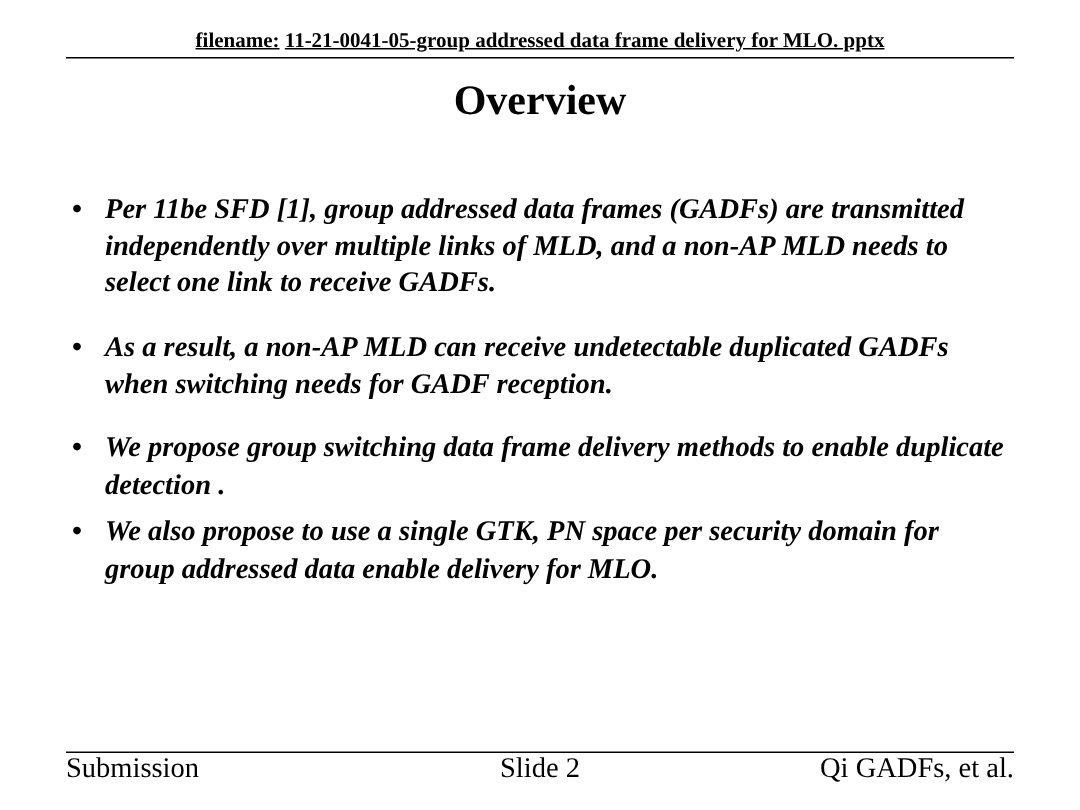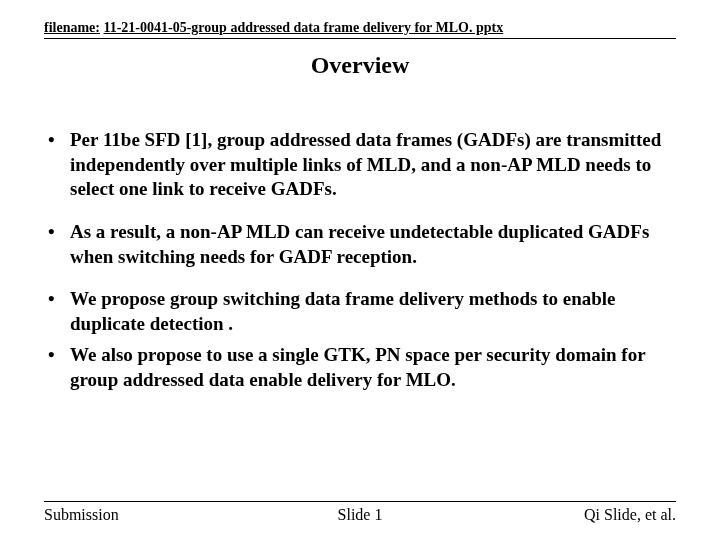--- a/index.html
+++ b/index.html
@@ -23,34 +23,35 @@
       right: 44px;
       border-bottom: 1.5px solid #000;
     }
     .filename-row {
       position: absolute;
       top: 20px;
       left: 44px;
       right: 44px;
       font-size: 14px;
       font-weight: bold;
+      text-align: center;
     }
     .filename-label {
       text-decoration: underline;
     }
     .filename-value {
       text-decoration: underline;
     }
     .title {
       position: absolute;
       top: 52px;
       left: 0;
       right: 0;
       text-align: center;
-      font-size: 24px;
+      font-size: 28px;
       font-weight: bold;
     }
     .content {
       position: absolute;
       top: 128px;
       left: 44px;
       right: 44px;
     }
     .bullet-item {
       display: flex;
@@ -64,36 +65,37 @@
       margin-bottom: 6px;
     }
     .bullet-marker {
       flex: 0 0 auto;
       width: 26px;
       text-align: left;
       padding-left: 4px;
     }
     .bullet-text {
       flex: 1;
+      font-style: italic;
     }
     .footer-line {
       position: absolute;
       bottom: 38px;
       left: 44px;
       right: 44px;
       border-top: 1.5px solid #000;
     }
     .footer {
       position: absolute;
       bottom: 16px;
       left: 44px;
       right: 44px;
       display: flex;
       justify-content: space-between;
-      font-size: 16px;
+      font-size: 19px;
     }
     .footer-center {
       position: absolute;
       left: 50%;
       transform: translateX(-50%);
     }
   </style>
 </head>
 <body>
 
@@ -120,15 +122,15 @@
   </div>
   <div class="bullet-item">
     <span class="bullet-marker">•</span>
     <span class="bullet-text">We also propose to use a single GTK, PN space per security domain for group addressed data enable delivery for MLO.</span>
   </div>
 </div>
 
 <div class="footer-line"></div>
 <div class="footer">
   <span>Submission</span>
-  <span class="footer-center">Slide 1</span>
-  <span>Qi Slide, et al.</span>
+  <span class="footer-center">Slide 2</span>
+  <span>Qi GADFs, et al.</span>
 </div>
 
 </body></html>

